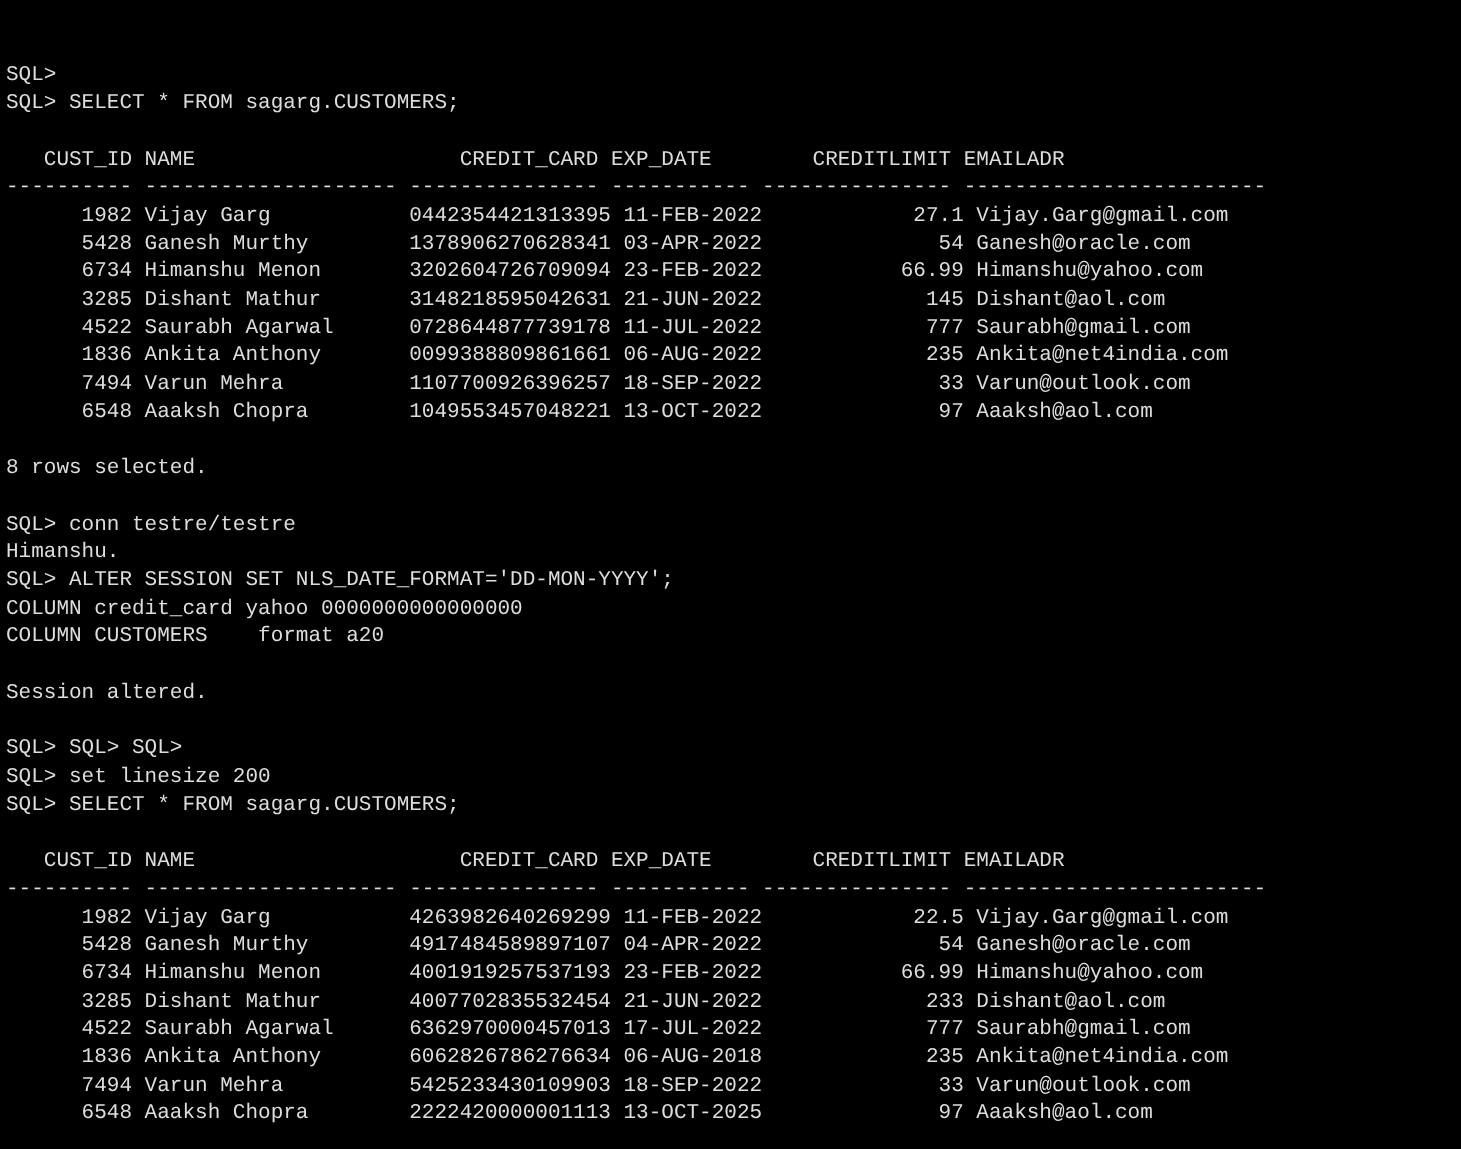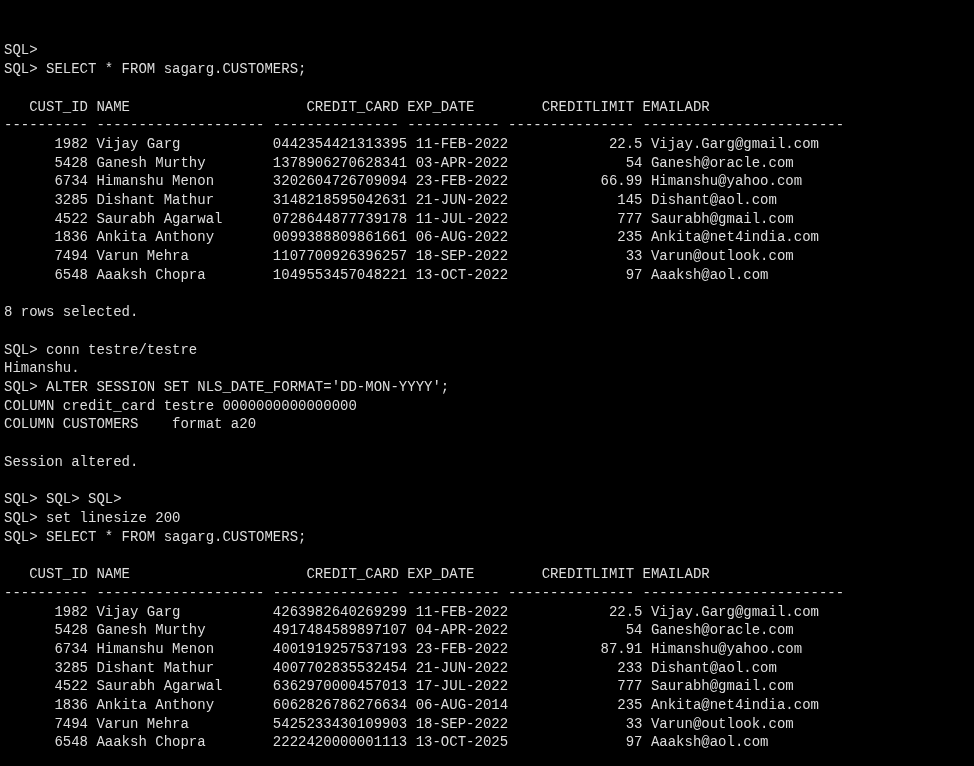--- a/index.html
+++ b/index.html
@@ -15,50 +15,50 @@
   }
 </style>
 </head>
 <body>
 
 <span>SQL&gt;</span>
 <span>SQL&gt; SELECT * FROM sagarg.CUSTOMERS;</span>
 
 <span>   CUST_ID NAME                     CREDIT_CARD EXP_DATE        CREDITLIMIT EMAILADR</span>
 <span>---------- -------------------- --------------- ----------- --------------- ------------------------</span>
-<span>      1982 Vijay Garg           0442354421313395 11-FEB-2022            22.5 Vijay.Garg@gmail.com</span>
+<span>      1982 Vijay Garg           0442354421313395 11-FEB-2022            27.1 Vijay.Garg@gmail.com</span>
 <span>      5428 Ganesh Murthy        1378906270628341 03-APR-2022              54 Ganesh@oracle.com</span>
 <span>      6734 Himanshu Menon       3202604726709094 23-FEB-2022           66.99 Himanshu@yahoo.com</span>
 <span>      3285 Dishant Mathur       3148218595042631 21-JUN-2022             145 Dishant@aol.com</span>
 <span>      4522 Saurabh Agarwal      0728644877739178 11-JUL-2022             777 Saurabh@gmail.com</span>
 <span>      1836 Ankita Anthony       0099388809861661 06-AUG-2022             235 Ankita@net4india.com</span>
 <span>      7494 Varun Mehra          1107700926396257 18-SEP-2022              33 Varun@outlook.com</span>
 <span>      6548 Aaaksh Chopra        1049553457048221 13-OCT-2022              97 Aaaksh@aol.com</span>
 
 <span>8 rows selected.</span>
 
 <span>SQL&gt; conn testre/testre</span>
 <span>Himanshu.</span>
 <span>SQL&gt; ALTER SESSION SET NLS_DATE_FORMAT='DD-MON-YYYY';</span>
-<span>COLUMN credit_card testre 0000000000000000</span>
+<span>COLUMN credit_card yahoo 0000000000000000</span>
 <span>COLUMN CUSTOMERS    format a20</span>
 
 <span>Session altered.</span>
 
 <span>SQL&gt; SQL&gt; SQL&gt;</span>
 <span>SQL&gt; set linesize 200</span>
 <span>SQL&gt; SELECT * FROM sagarg.CUSTOMERS;</span>
 
 <span>   CUST_ID NAME                     CREDIT_CARD EXP_DATE        CREDITLIMIT EMAILADR</span>
 <span>---------- -------------------- --------------- ----------- --------------- ------------------------</span>
 <span>      1982 Vijay Garg           4263982640269299 11-FEB-2022            22.5 Vijay.Garg@gmail.com</span>
 <span>      5428 Ganesh Murthy        4917484589897107 04-APR-2022              54 Ganesh@oracle.com</span>
-<span>      6734 Himanshu Menon       4001919257537193 23-FEB-2022           87.91 Himanshu@yahoo.com</span>
+<span>      6734 Himanshu Menon       4001919257537193 23-FEB-2022           66.99 Himanshu@yahoo.com</span>
 <span>      3285 Dishant Mathur       4007702835532454 21-JUN-2022             233 Dishant@aol.com</span>
 <span>      4522 Saurabh Agarwal      6362970000457013 17-JUL-2022             777 Saurabh@gmail.com</span>
-<span>      1836 Ankita Anthony       6062826786276634 06-AUG-2014             235 Ankita@net4india.com</span>
+<span>      1836 Ankita Anthony       6062826786276634 06-AUG-2018             235 Ankita@net4india.com</span>
 <span>      7494 Varun Mehra          5425233430109903 18-SEP-2022              33 Varun@outlook.com</span>
 <span>      6548 Aaaksh Chopra        2222420000001113 13-OCT-2025              97 Aaaksh@aol.com</span>
 
 
 
 
 
 
 </body></html>

